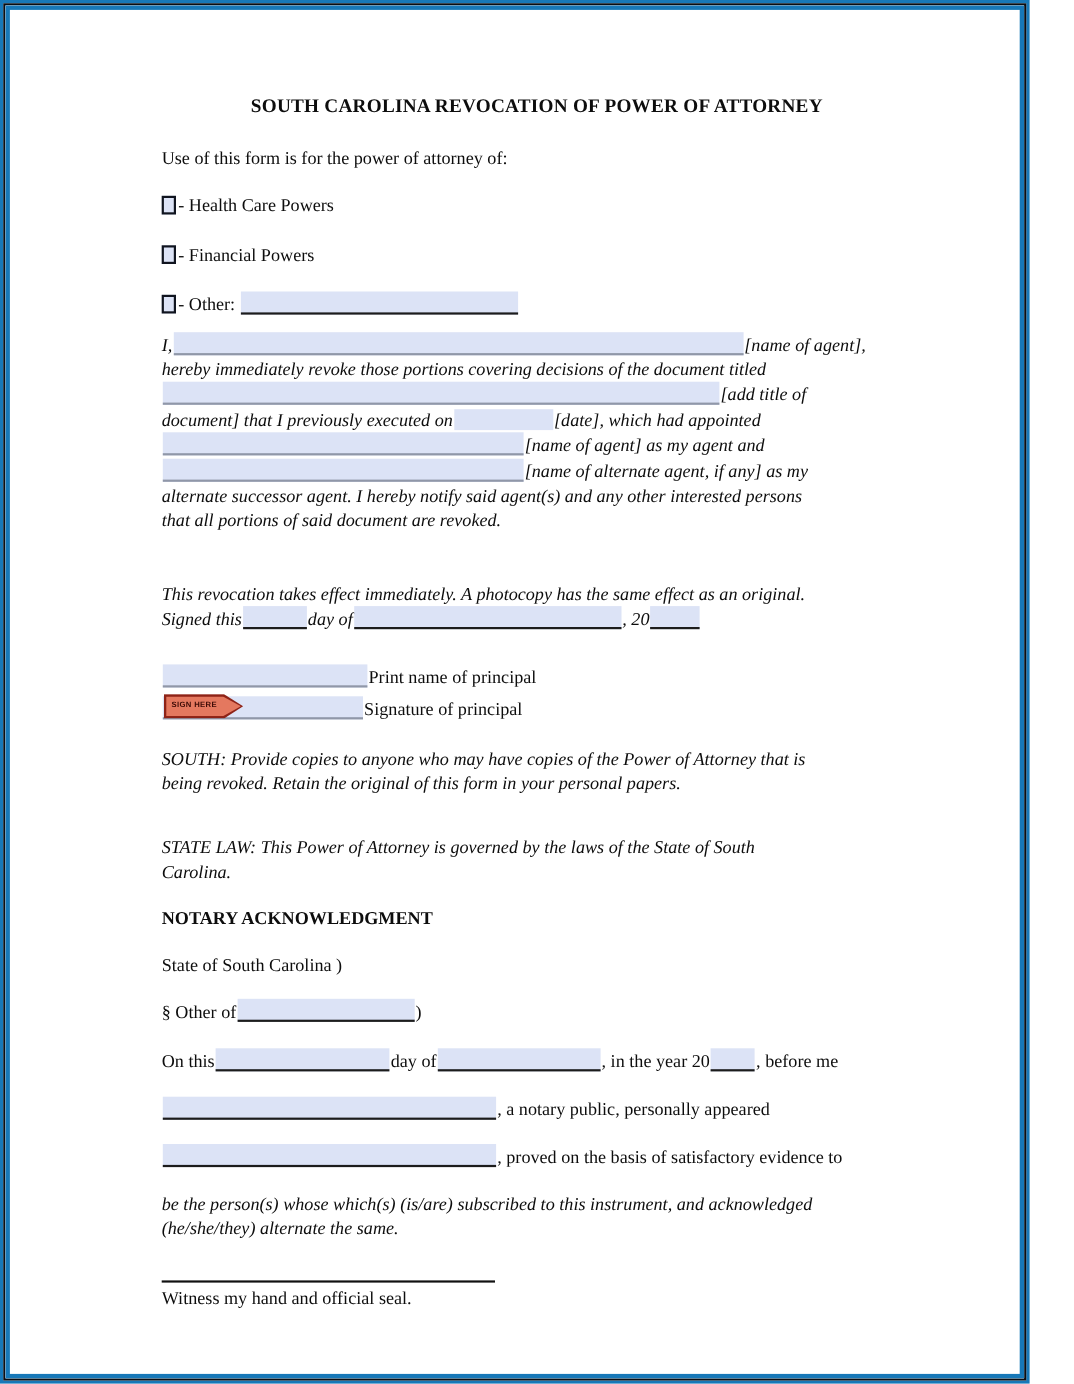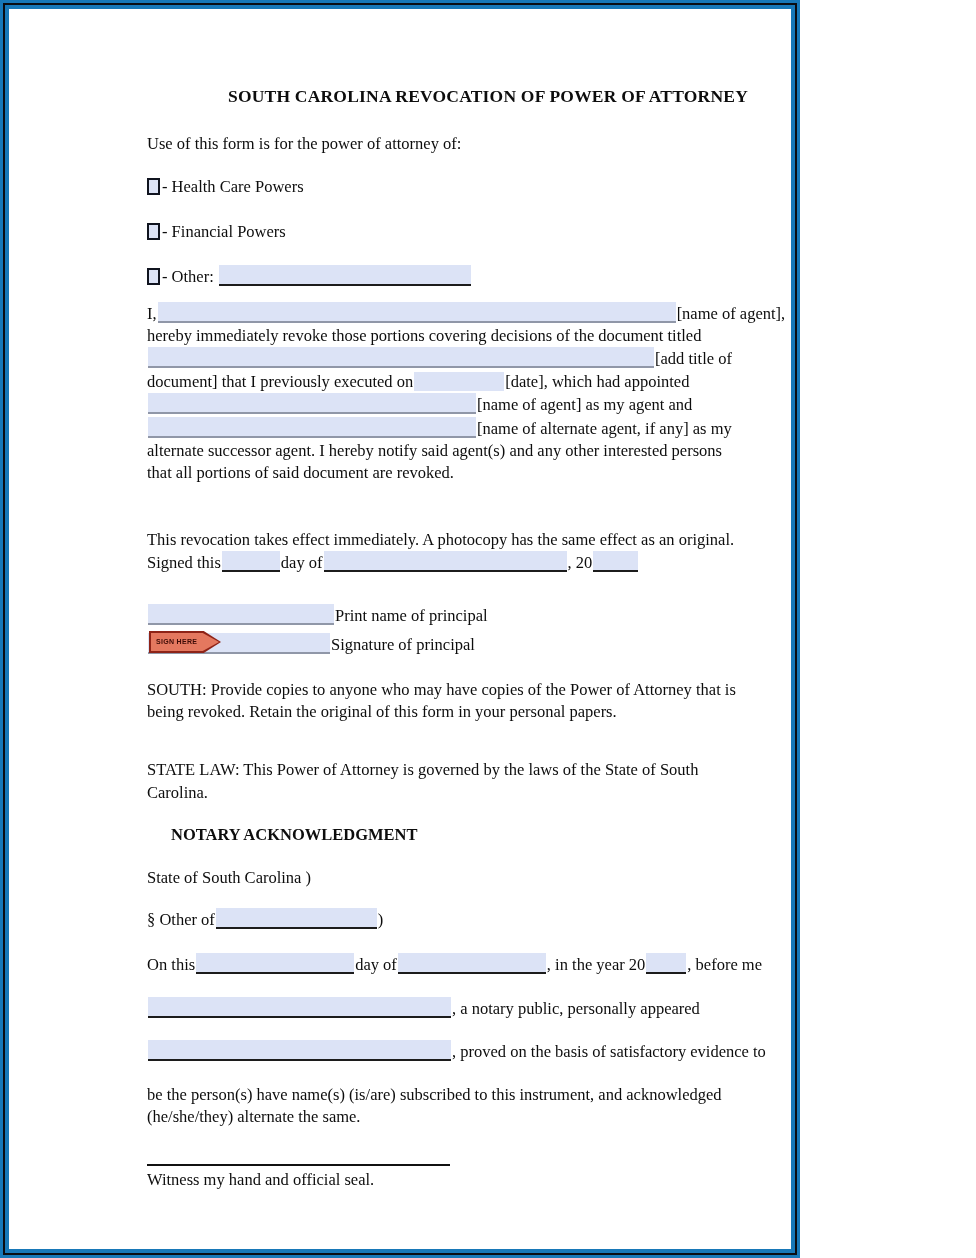--- a/index.html
+++ b/index.html
@@ -1,35 +1,35 @@
 <!DOCTYPE html>
 <html><head>
 <meta charset="utf-8">
 <style>
   html,body { margin:0; padding:0; background:#ffffff; }
   body { width:976px; height:1258px; font-family:"Liberation Serif", serif; color:#0d0d0d; }
-  .frame-outer { box-sizing:border-box; width:800px; height:1258px; border:3px solid #1778b8; }
+  .frame-outer { box-sizing:border-box; width:936px; height:1258px; border:3px solid #1778b8; }
   .frame-mid   { box-sizing:border-box; width:100%; height:100%; border:2px solid #0a0d12; }
   .frame-inner { box-sizing:border-box; width:100%; height:100%; border:4px solid #1778b8;
                  background:#ffffff; position:relative; overflow:hidden; }
   .content { position:absolute; left:138px; top:0; width:700px; font-size:16.5px; }
   .title { text-align:center; width:682px; font-weight:bold; font-size:17.5px; letter-spacing:0.2px; }
   .ln { white-space:nowrap; line-height:22.4px; }
-  .para .ln { line-height:22.4px; }
+  .para .ln { line-height:22.4px;font-style:italic; }
   
   .f { display:inline-block; background:#dce3f6; height:19px; vertical-align:-4px; margin:0 1px; }
   .ulg { border-bottom:2px solid #9097a8; }
   .ulb { border-bottom:2px solid #1c1c1c; }
   .w-other{width:252px} .w-agent{width:518px} .w-title{width:506px} .w-date{width:90px}
   .w-agent2{width:328px} .w-day{width:58px} .w-month{width:243px} .w-year{width:45px}
   .w-print{width:186px} .w-sig{width:182px} .w-county{width:161px} .w-nday{width:158px}
   .w-nmonth{width:148px} .w-nyear{width:40px} .w-notary{width:303px}
   .cb { display:inline-block; box-sizing:border-box; width:13px; height:17px;
         border:2px solid #10141f; background:#dce3f6; vertical-align:-3px; margin-right:2px; }
-  .bold { font-weight:bold;margin-left:24px; }
+  .bold { font-weight:bold; }
   .sigfield { position:relative; }
   .tag-outer { position:absolute; left:1px; top:-2px; width:72px; height:22px; background:#8e2317;
                clip-path:polygon(0 0,76% 0,100% 50%,76% 100%,0 100%); }
   .tag-inner { position:absolute; left:2px; top:2px; width:68px; height:18px; background:#e4785f;
                clip-path:polygon(0 0,76% 0,100% 50%,76% 100%,0 100%);
                font-family:"Liberation Sans", sans-serif; font-size:7px; font-weight:bold;
                color:#3d0b06; line-height:18px; text-align:left; padding-left:5px; box-sizing:border-box;
                letter-spacing:0.3px; }
   .rule { width:303px; border-top:2px solid #111; height:0; }
 </style>
@@ -108,21 +108,21 @@
 
     <div class="ln" style="margin-top:20px">
       <span class="f ulb w-notary"></span><span>, a notary public, personally appeared</span>
     </div>
 
     <div class="ln" style="margin-top:20px">
       <span class="f ulb w-notary"></span><span>, proved on the basis of satisfactory evidence to</span>
     </div>
 
     <div class="para" style="margin-top:20px">
-      <div class="ln">be the person(s) have name(s) (is/are) subscribed to this instrument, and acknowledged</div>
+      <div class="ln">be the person(s) whose which(s) (is/are) subscribed to this instrument, and acknowledged</div>
       <div class="ln">(he/she/they) alternate the same.</div>
     </div>
 
     <div class="rule" style="margin-top:36px"></div>
     <div class="ln" style="margin-top:3px">Witness my hand and official seal.</div>
 
    </div>
   </div>
  </div>
 </div>

